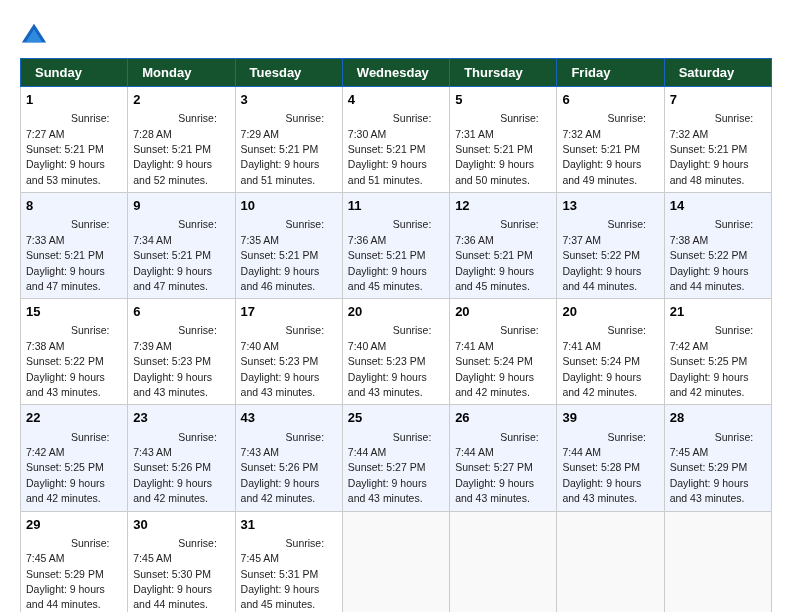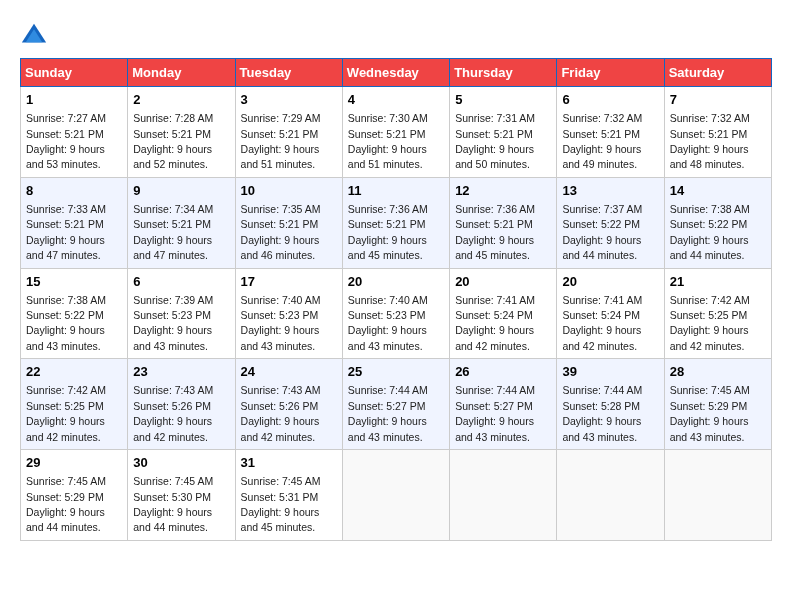--- a/index.html
+++ b/index.html
@@ -43,24 +43,24 @@
     .calendar-subtitle {
       font-size: 14px;
       color: #555;
     }
     table {
       width: 100%;
       border-collapse: collapse;
       font-size: 11px;
     }
     thead tr th {
-      background-color: #ef4444;
+      background-color: #14532d;
       color: #fff;
       text-align: left;
-      padding: 6px 4px;
+      padding: 6px 14px;
       font-size: 13px;
       font-weight: bold;
       border: 1px solid #1565c0;
     }
     tbody tr td {
       border: 1px solid #ccc;
       padding: 4px 5px;
       vertical-align: top;
       width: calc(100% / 7);
       min-height: 80px;
@@ -72,20 +72,21 @@
     }
     .day-num {
       font-size: 13px;
       font-weight: bold;
       display: block;
       margin-bottom: 2px;
     }
     .day-info {
       font-size: 10.5px;
       color: #222;
+      margin-left: 45px;
     }
     td.empty {
       background: #f9f9f9 !important;
     }
   </style>
 </head>
 <body>
 
 <div class="header">
   <div class="logo">
@@ -210,21 +211,21 @@
       <tr>
         <td>
           <span class="day-num">22</span>
           <span class="day-info">Sunrise: 7:42 AM<br>Sunset: 5:25 PM<br>Daylight: 9 hours and 42 minutes.</span>
         </td>
         <td>
           <span class="day-num">23</span>
           <span class="day-info">Sunrise: 7:43 AM<br>Sunset: 5:26 PM<br>Daylight: 9 hours and 42 minutes.</span>
         </td>
         <td>
-          <span class="day-num">24</span>
+          <span class="day-num">43</span>
           <span class="day-info">Sunrise: 7:43 AM<br>Sunset: 5:26 PM<br>Daylight: 9 hours and 42 minutes.</span>
         </td>
         <td>
           <span class="day-num">25</span>
           <span class="day-info">Sunrise: 7:44 AM<br>Sunset: 5:27 PM<br>Daylight: 9 hours and 43 minutes.</span>
         </td>
         <td>
           <span class="day-num">26</span>
           <span class="day-info">Sunrise: 7:44 AM<br>Sunset: 5:27 PM<br>Daylight: 9 hours and 43 minutes.</span>
         </td>

